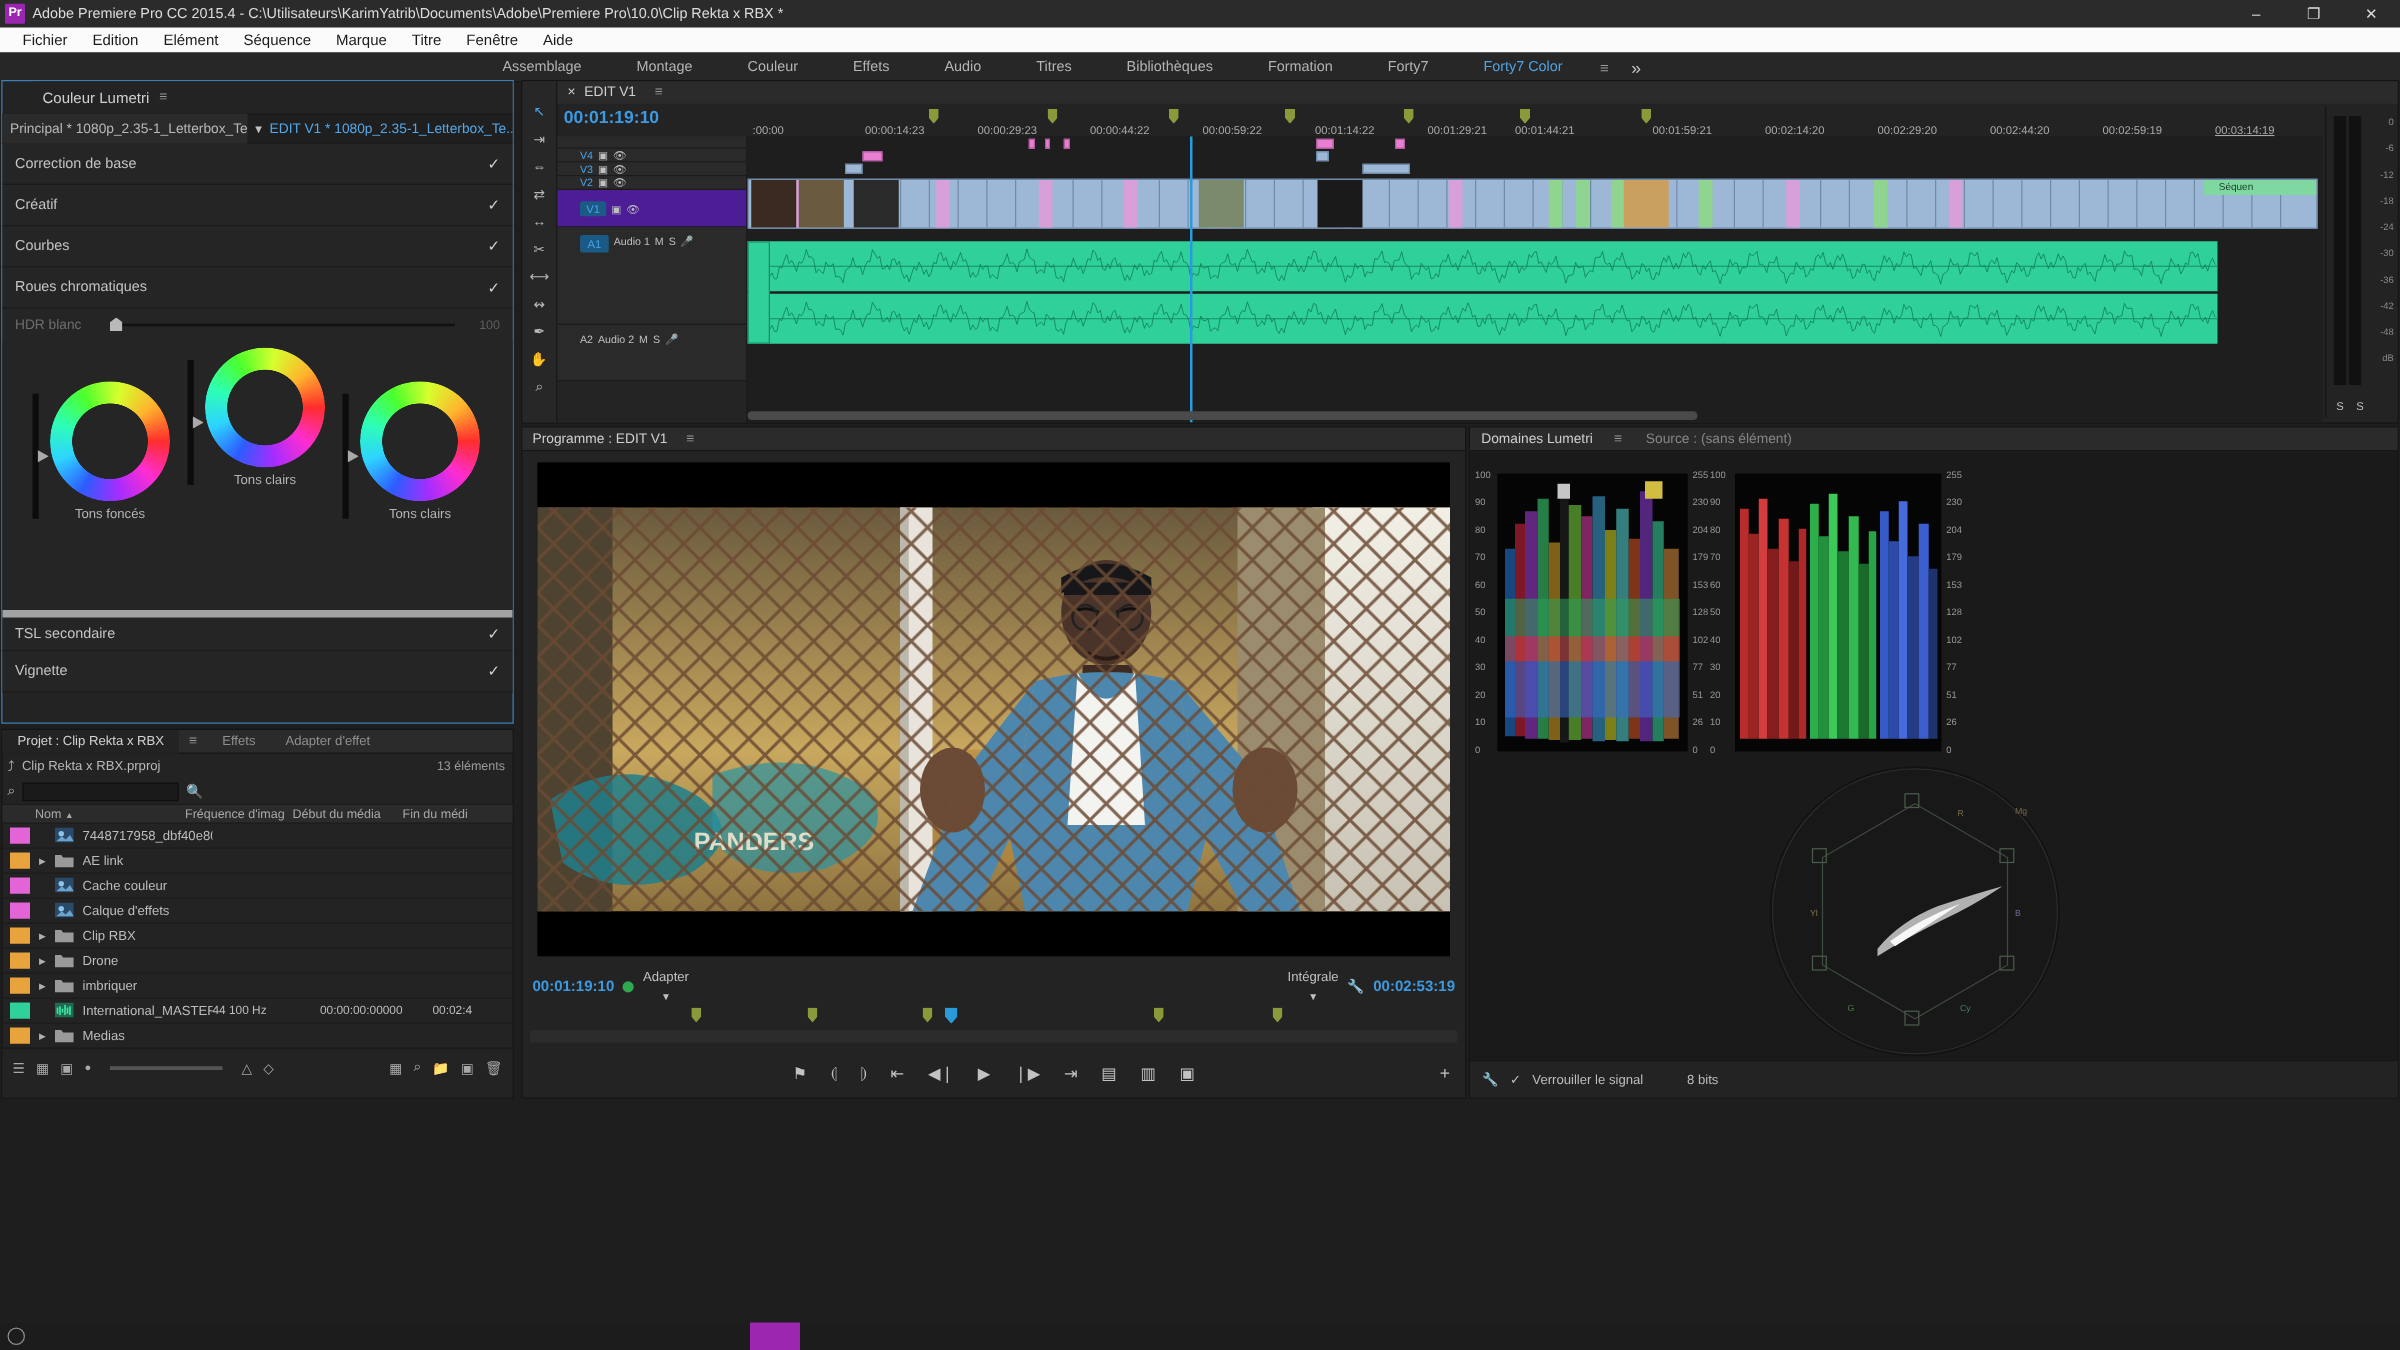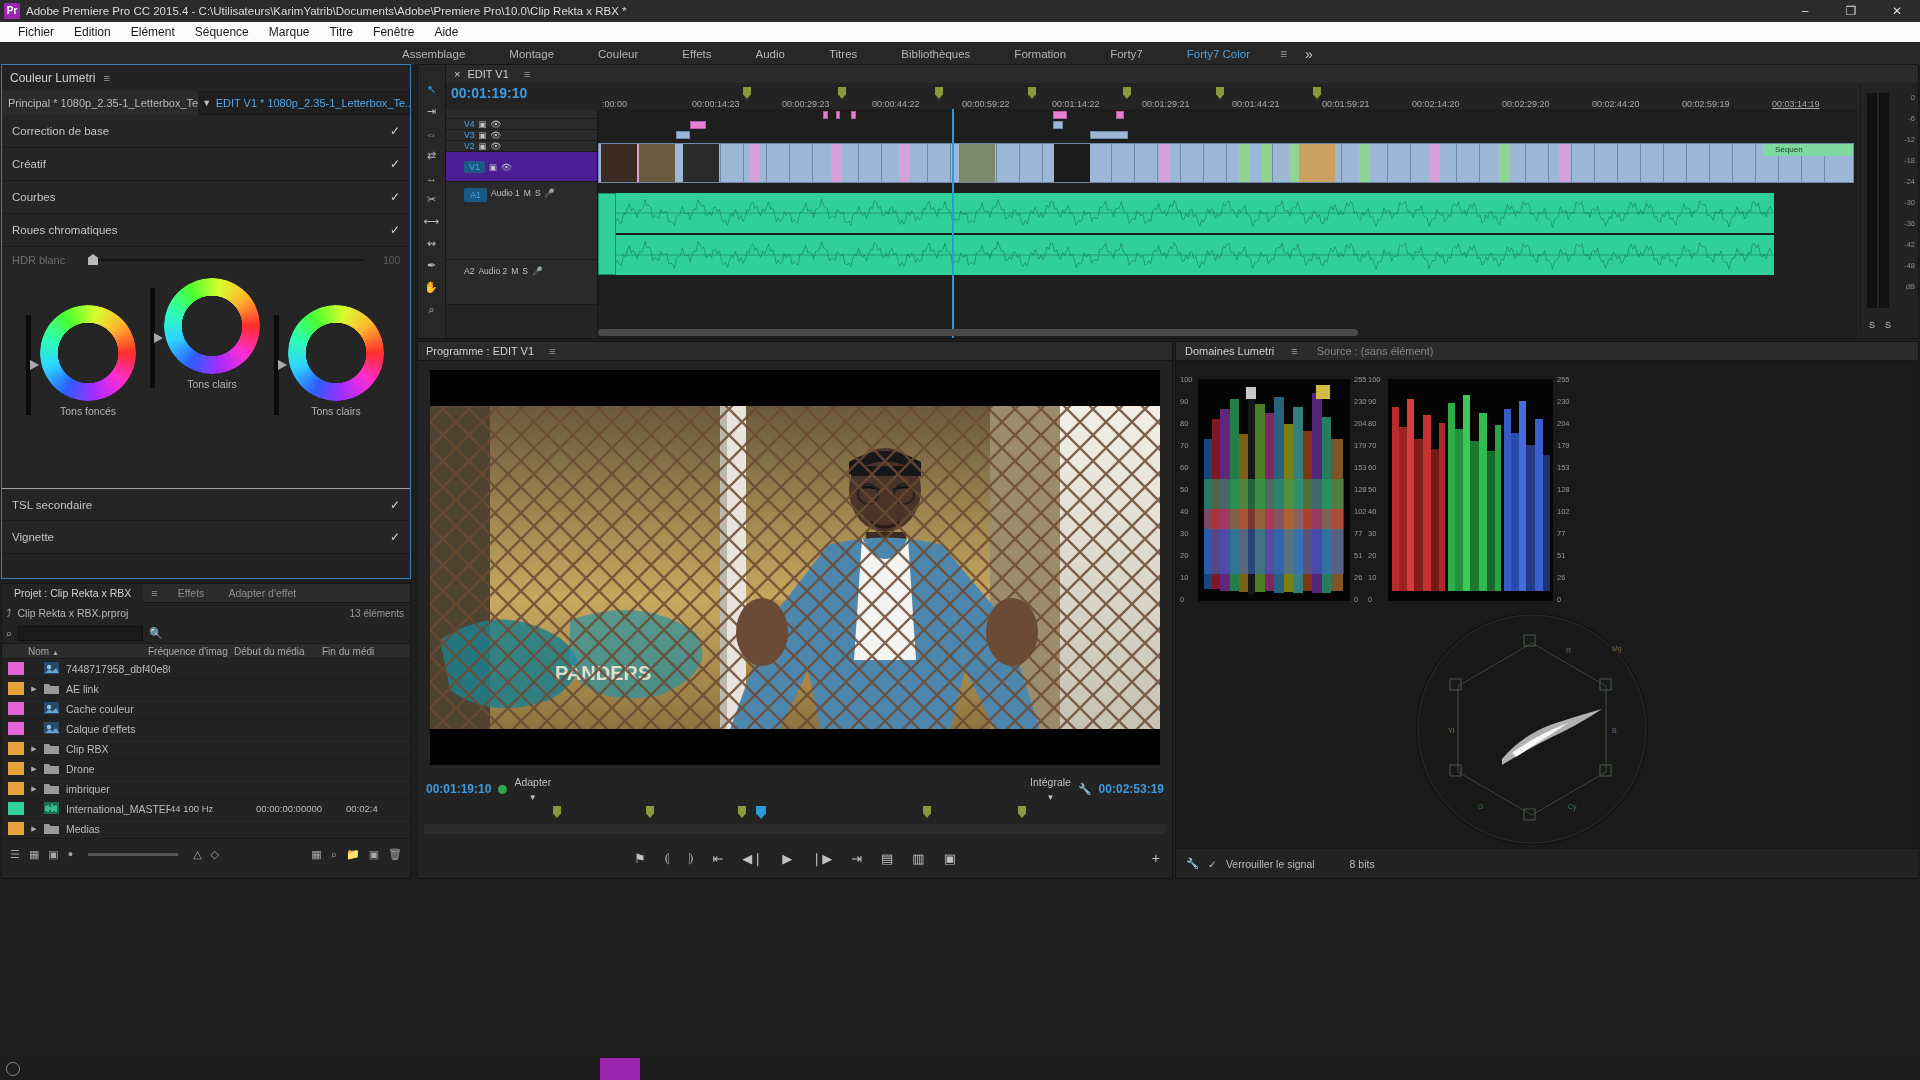--- a/index.html
+++ b/index.html
@@ -31,21 +31,21 @@
   .wsmenu { color:#9a9a9a; font-size:12px; padding:0 8px; }
   .wschev { color:#c8c8c8; font-size:14px; padding:0 10px; }
 
   
   .panel { position:absolute; background:#232323; border:1px solid #141414; }
   .hamb { font-size:11px; color:#9a9a9a; margin-left:8px; }
 
   
   #lumetri { left:1px; top:64px; width:410px; height:515px; border:1px solid #3d7fb8; }
   .lum-title { height:26px; display:flex; align-items:center; padding-left:8px;
-     font-size:12px; color:#d0d0d0; background:#232323;}
+     font-size:12px; color:#d0d0d0; background:#232323;margin-left:24px;}
   .lum-sel { height:24px; display:flex; align-items:center; background:#1f1f1f;
      border-top:1px solid #191919; border-bottom:1px solid #191919; font-size:11px; }
   .lum-sel .main { flex:0 0 196px; padding-left:6px; color:#b9b9b9; background:#2b2b2b;
      height:24px; line-height:24px; overflow:hidden; white-space:nowrap; }
   .lum-sel .caret { width:18px; text-align:center; color:#c0c0c0; font-size:9px; }
   .lum-sel .clip { color:#54a7e8; white-space:nowrap; overflow:hidden; }
   .lum-sec { height:33px; display:flex; align-items:center; padding:0 10px;
      border-bottom:1px solid #1a1a1a; font-size:11.5px; color:#c4c4c4;
      justify-content:space-between; background:#252525; }
   .lum-sec .chk { color:#d4d4d4; font-size:12px; }
@@ -260,21 +260,21 @@
 
         <div class="wheel-group" style="left:272px; top:32px;">
           <div class="wbar" style="left:0px; top:10px; height:100px;"></div>
           <div class="wbar-knob" style="left:4px; top:55px;"></div>
           <div class="wheel" style="margin-left:14px;"></div>
           <div class="wlabel" style="left:14px; top:100px; width:96px;">Tons clairs</div>
         </div>
       </div>
     </div>
 
-    <div class="lum-sec" style="border-top:1px solid #a3a3a3;">
+    <div class="lum-sec" style="border-top:6px solid #a3a3a3;">
       <span>TSL secondaire</span>
       <span class="chk">✓</span>
     </div>
     <div class="lum-sec">
       <span>Vignette</span>
       <span class="chk">✓</span>
     </div>
   </div>
 
   <div class="panel" id="project">
@@ -453,21 +453,21 @@
     <div class="tl-tc">00:01:19:10</div>
 
     <div class="tl-ruler" id="tlruler">
         <div class="rtick" style="left: 4px;">:00:00</div>
         <div class="rtick" style="left: 94px;">00:00:14:23</div>
         <div class="rtick" style="left: 184px;">00:00:29:23</div>
         <div class="rtick" style="left: 274px;">00:00:44:22</div>
         <div class="rtick" style="left: 364px;">00:00:59:22</div>
         <div class="rtick" style="left: 454px;">00:01:14:22</div>
         <div class="rtick" style="left: 544px;">00:01:29:21</div>
-        <div class="rtick" style="left: 634px;">00:01:44:21</div>
+        <div class="rtick" style="left: 614px;">00:01:44:21</div>
         <div class="rtick" style="left: 724px;">00:01:59:21</div>
         <div class="rtick" style="left: 814px;">00:02:14:20</div>
         <div class="rtick" style="left: 904px;">00:02:29:20</div>
         <div class="rtick" style="left: 994px;">00:02:44:20</div>
         <div class="rtick" style="left: 1084px;">00:02:59:19</div>
         <div class="rtick" style="left: 1174px; text-decoration: underline;">00:03:14:19</div>
         <div class="marker" style="left: 145px; top: 0px;"></div>
         <div class="marker" style="left: 240px; top: 0px;"></div>
         <div class="marker" style="left: 337px; top: 0px;"></div>
         <div class="marker" style="left: 430px; top: 0px;"></div>

